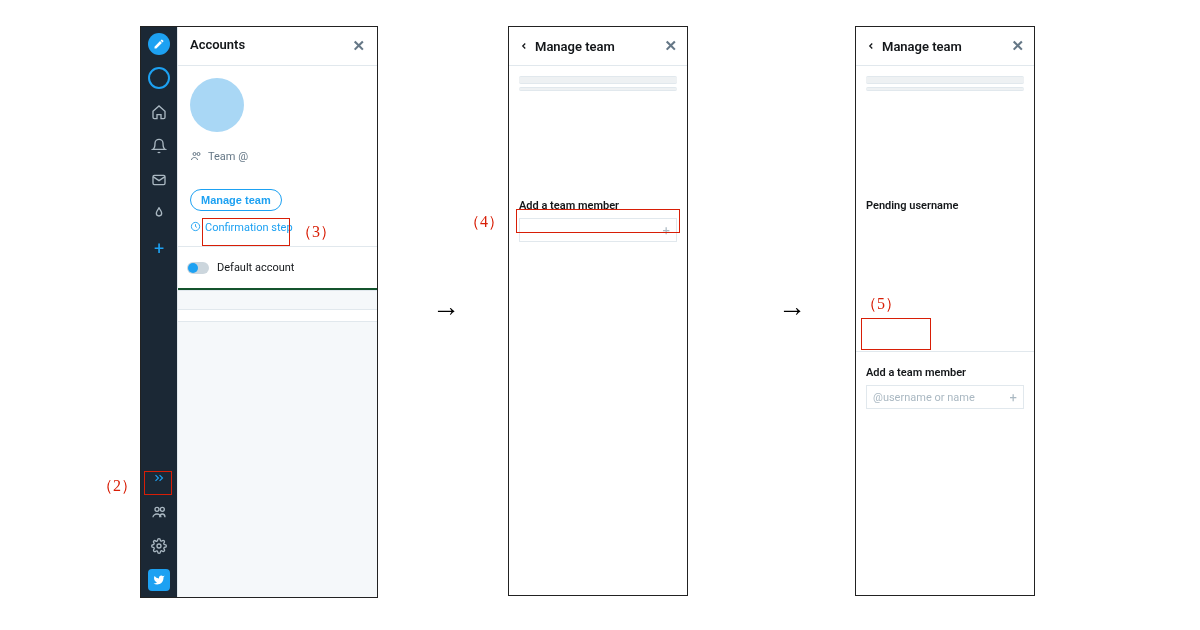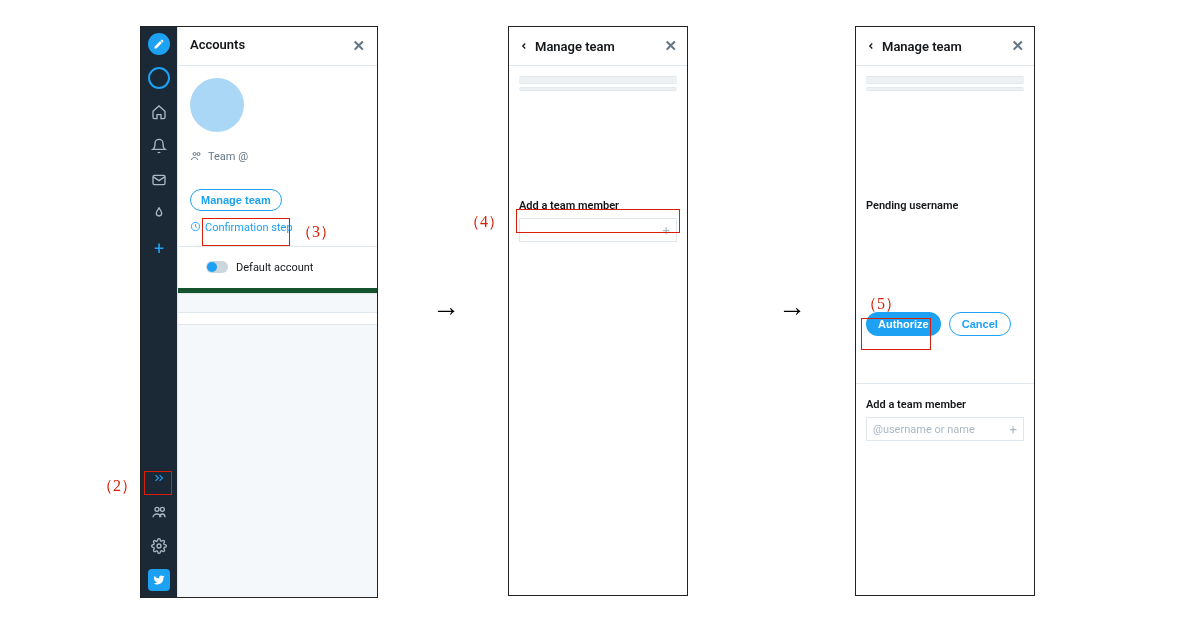--- a/index.html
+++ b/index.html
@@ -73,21 +73,21 @@
   .avatar { width:54px;height:54px;border-radius:50%;background:#a9d7f5;margin-bottom:18px;}
   .team-line { display:flex; align-items:flex-start; gap:6px; color:#657786; font-size:11px;}
   .manage-btn {
     margin-top:26px;
     border:1px solid #1da1f2; color:#1da1f2;
     background:#fff; border-radius:14px;
     padding:4px 10px; font-size:11px; font-weight:600;
     cursor:pointer; display:inline-block;
   }
   .conf-link { color:#1da1f2; font-size:11px; margin-top:10px; display:flex; align-items:flex-start; gap:4px; cursor:pointer;}
-  .default-line { display:flex; align-items:flex-start; gap:8px; padding:14px 28px; background:#fff; border-bottom:5px solid #14532d; font-size:11px; color:#14171a;}
+  .default-line { display:flex; align-items:flex-end; gap:8px; padding:14px 9px; background:#fff; border-bottom:2px solid #14532d; font-size:11px; color:#14171a;}
   .toggle { width:22px;height:12px;background:#ccd6dd;border-radius:6px;position:relative;}
   .toggle::after{content:"";position:absolute;left:1px;top:1px;width:10px;height:10px;background:#1da1f2;border-radius:50%;}
   .spacer-row { height:20px; background:#f5f8fa; border-top:1px solid #e1e8ed; border-bottom:1px solid #e1e8ed; margin-top:0;}
   .spacer-row2 { height:12px; background:#fff; border-bottom:1px solid #e1e8ed;}
 
   
   .panel2, .panel3 {
     position:absolute;
     width:180px;
     height:570px;
@@ -281,24 +281,20 @@
     <span class="close-x">✕</span>
   </div>
   <div style="height:10px"></div>
   <div class="grey-line"></div>
   <div class="grey-line"></div>
 
   <div style="height:90px"></div>
   <div class="section-label">Pending username</div>
 
   <div style="height:92px"></div>
-  <div class="btn-row">
-    <button class="btn-primary">Authorize</button>
-    <button class="btn-outline">Cancel</button>
-  </div>
 
   <div style="height:34px;border-bottom:1px solid #e1e8ed;margin-top:14px;"></div>
   <div class="section-label" style="margin-top:14px;">Add a team member</div>
   <div class="add-input-row">
     <span>@username or name</span>
     <span class="plus">+</span>
   </div>
 </div>
 
 <div class="arrow arrow1">→</div>

